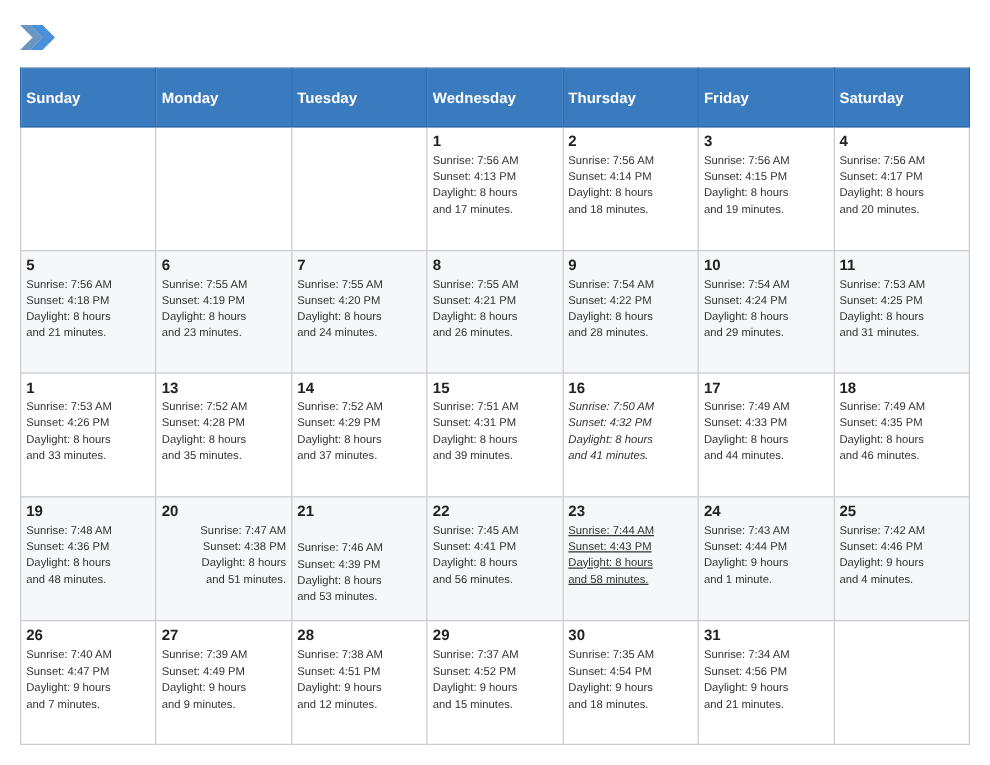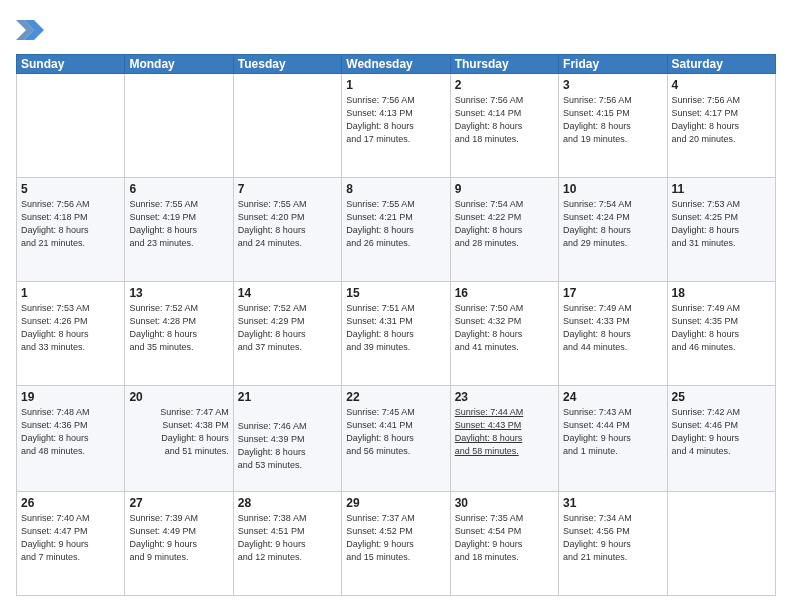--- a/index.html
+++ b/index.html
@@ -49,21 +49,21 @@
       border: 1px solid #ccc;
       border-collapse: collapse;
       width: 100%;
       table-layout: fixed;
     }
     .calendar th {
       background: #3a7abf;
       color: #fff;
       font-size: 12px;
       font-weight: bold;
-      padding: 2px 4px;
+      padding: 16px 4px;
       text-align: left;
       border: 1px solid #2c6aaa;
     }
     .calendar td {
       vertical-align: top;
       border: 1px solid #ccc;
       padding: 4px 4px 2px 4px;
       font-size: 9.5px;
       color: #333;
       height: 88px;
@@ -233,21 +233,21 @@
           </td>
           <td>
             <span class="day-num">15</span>
             <div class="day-info" style="white-space: pre-line;">Sunrise: 7:51 AM
 Sunset: 4:31 PM
 Daylight: 8 hours
 and 39 minutes.</div>
           </td>
           <td>
             <span class="day-num">16</span>
-            <div class="day-info" style="white-space: pre-line;">Sunrise: 7:50 AM
+            <div class="day-info" style="white-space: pre-line; font-style: italic;">Sunrise: 7:50 AM
 Sunset: 4:32 PM
 Daylight: 8 hours
 and 41 minutes.</div>
           </td>
           <td>
             <span class="day-num">17</span>
             <div class="day-info" style="white-space: pre-line;">Sunrise: 7:49 AM
 Sunset: 4:33 PM
 Daylight: 8 hours
 and 44 minutes.</div>

